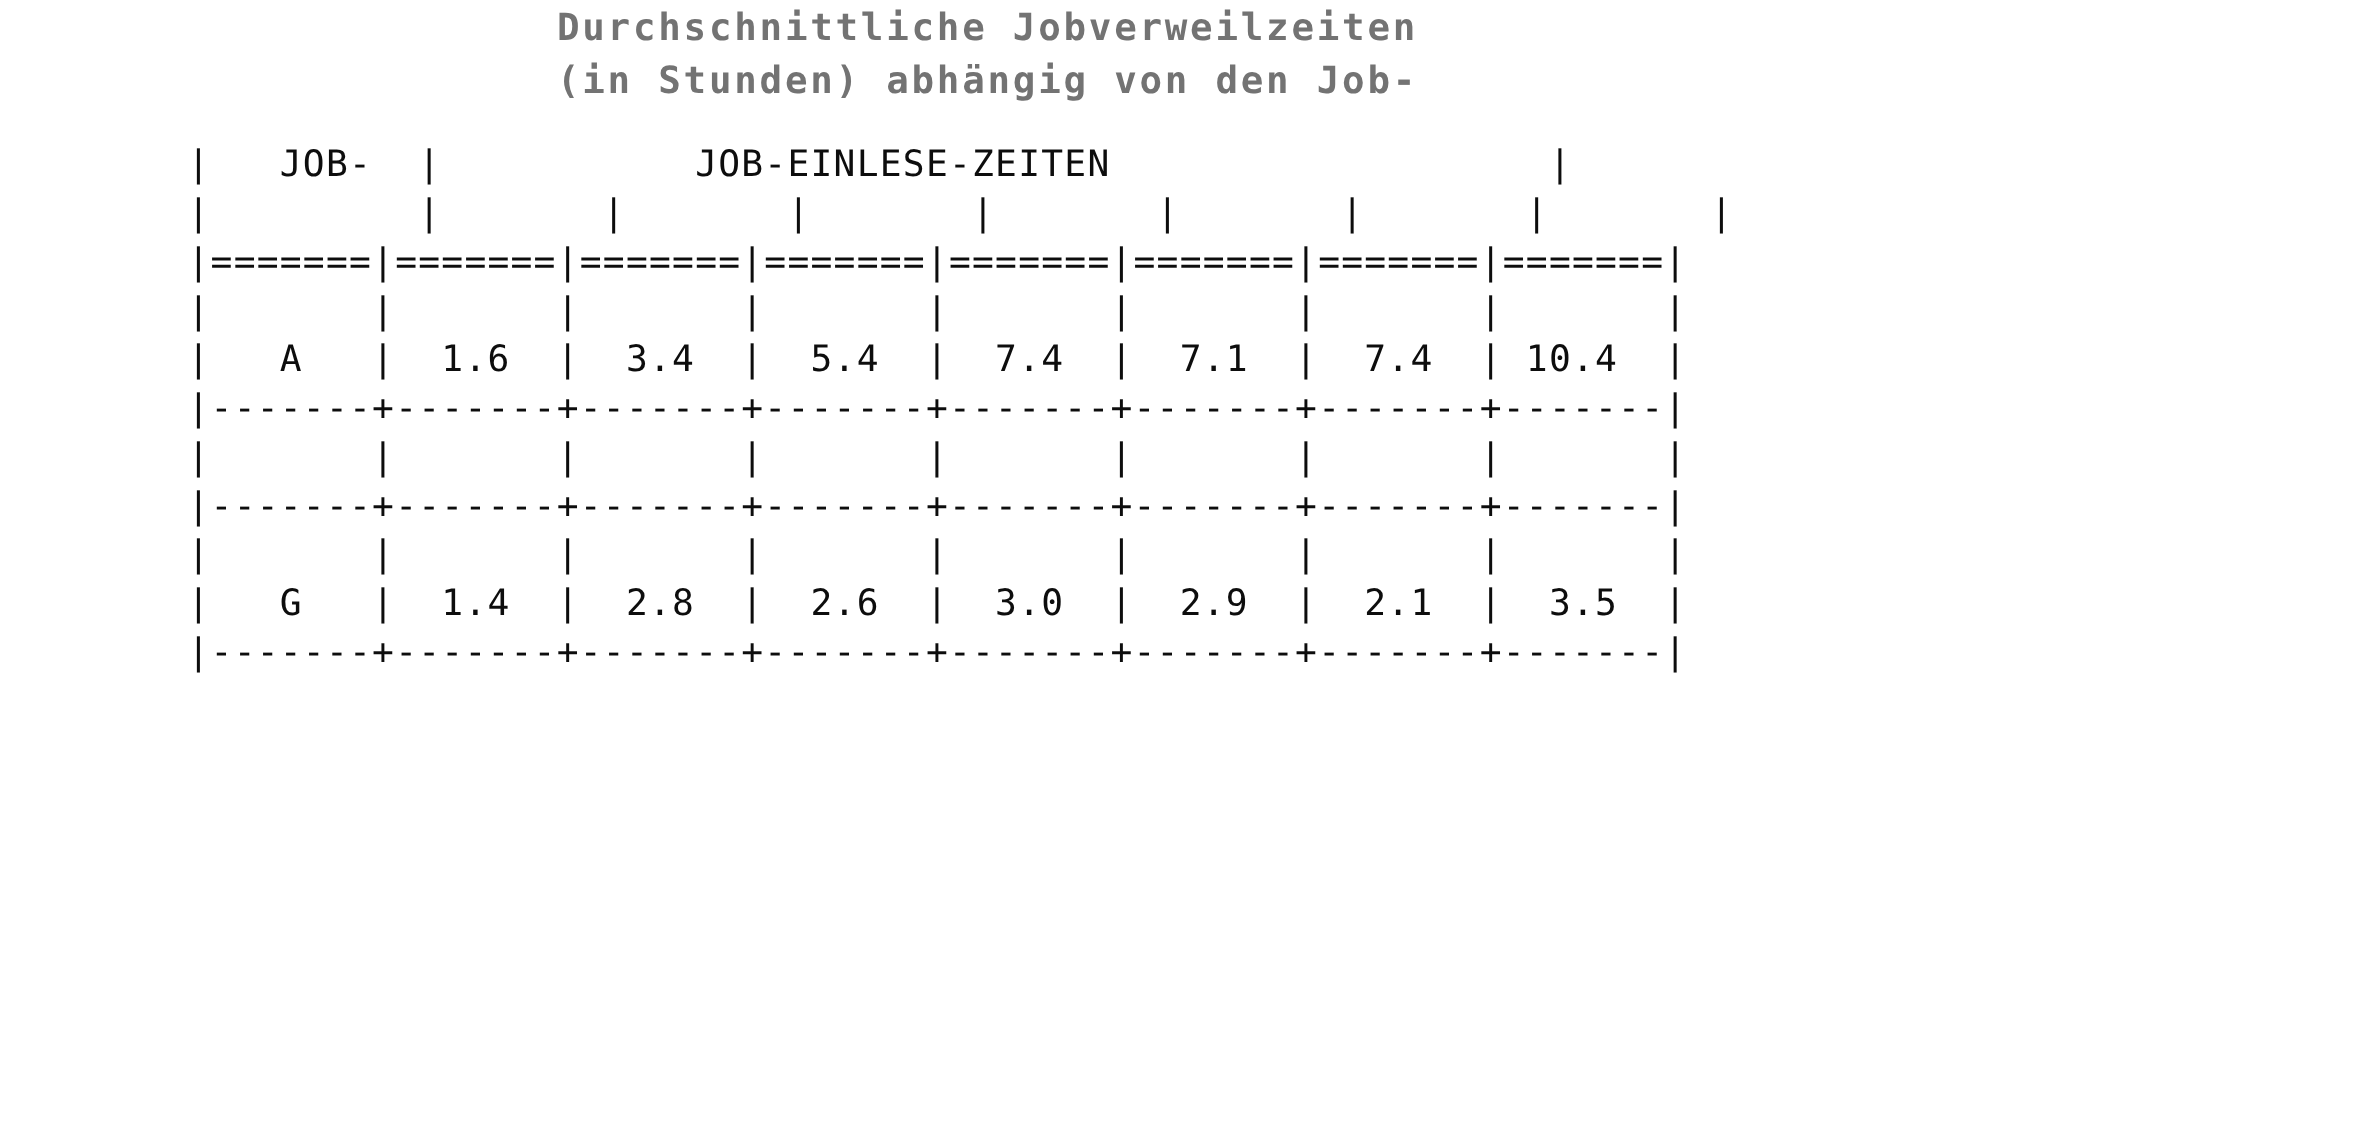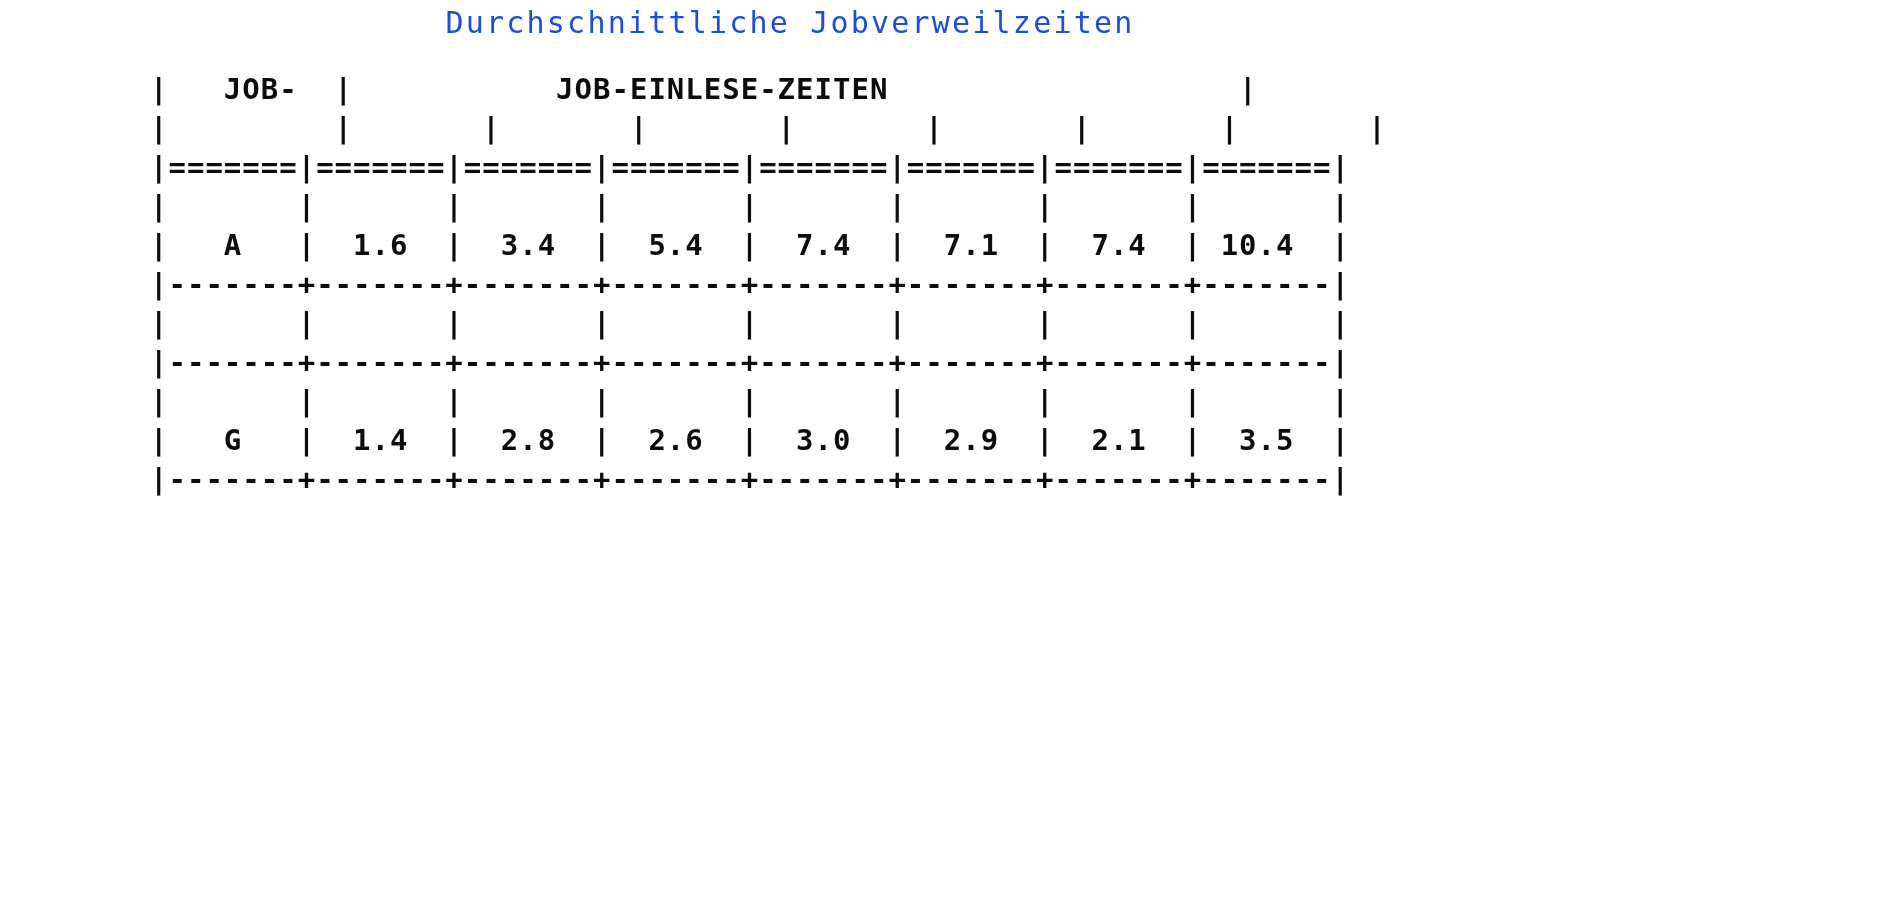--- a/index.html
+++ b/index.html
@@ -22,49 +22,50 @@
   .title-block {
     text-align: center;
     padding-top: 2px;
     width: 1580px;
   }
   .title-line {
     font-family: "DejaVu Sans Mono", monospace;
     font-size: 30px;
     letter-spacing: 2.2px;
     line-height: 42px;
-    font-weight: 400;
-    color: #1d4ed8;
+    font-weight: 700;
+    color: #737373;
     white-space: pre;
   }
   .title-line.small {
     font-size: 28px;
     letter-spacing: 1.4px;
   }
   .table-wrap {
     margin-top: 26px;
     padding-left: 150px;
   }
   .ascii {
     font-family: "DejaVu Sans Mono", monospace;
     font-size: 29px;
     line-height: 39px;
-    font-weight: 700;
+    font-weight: 400;
     letter-spacing: 1.0px;
     white-space: pre;
     color: #0d0d0d;
   }
 </style>
 </head>
 <body>
 
 <div class="page">
 
   <div class="title-block">
     <div class="title-line">Durchschnittliche Jobverweilzeiten</div>
+    <div class="title-line">(in Stunden) abhängig von den Job-</div>
   </div>
 
   <div class="table-wrap">
     <div class="ascii">|   JOB-  |           JOB-EINLESE-ZEITEN                   |</div>
     <div class="ascii">|         |       |       |       |       |       |       |       |</div>
     <div class="ascii">|=======|=======|=======|=======|=======|=======|=======|=======|</div>
     <div class="ascii">|       |       |       |       |       |       |       |       |</div>
     <div class="ascii">|   A   |  1.6  |  3.4  |  5.4  |  7.4  |  7.1  |  7.4  | 10.4  |</div>
     <div class="ascii">|-------+-------+-------+-------+-------+-------+-------+-------|</div>
     <div class="ascii">|       |       |       |       |       |       |       |       |</div>

